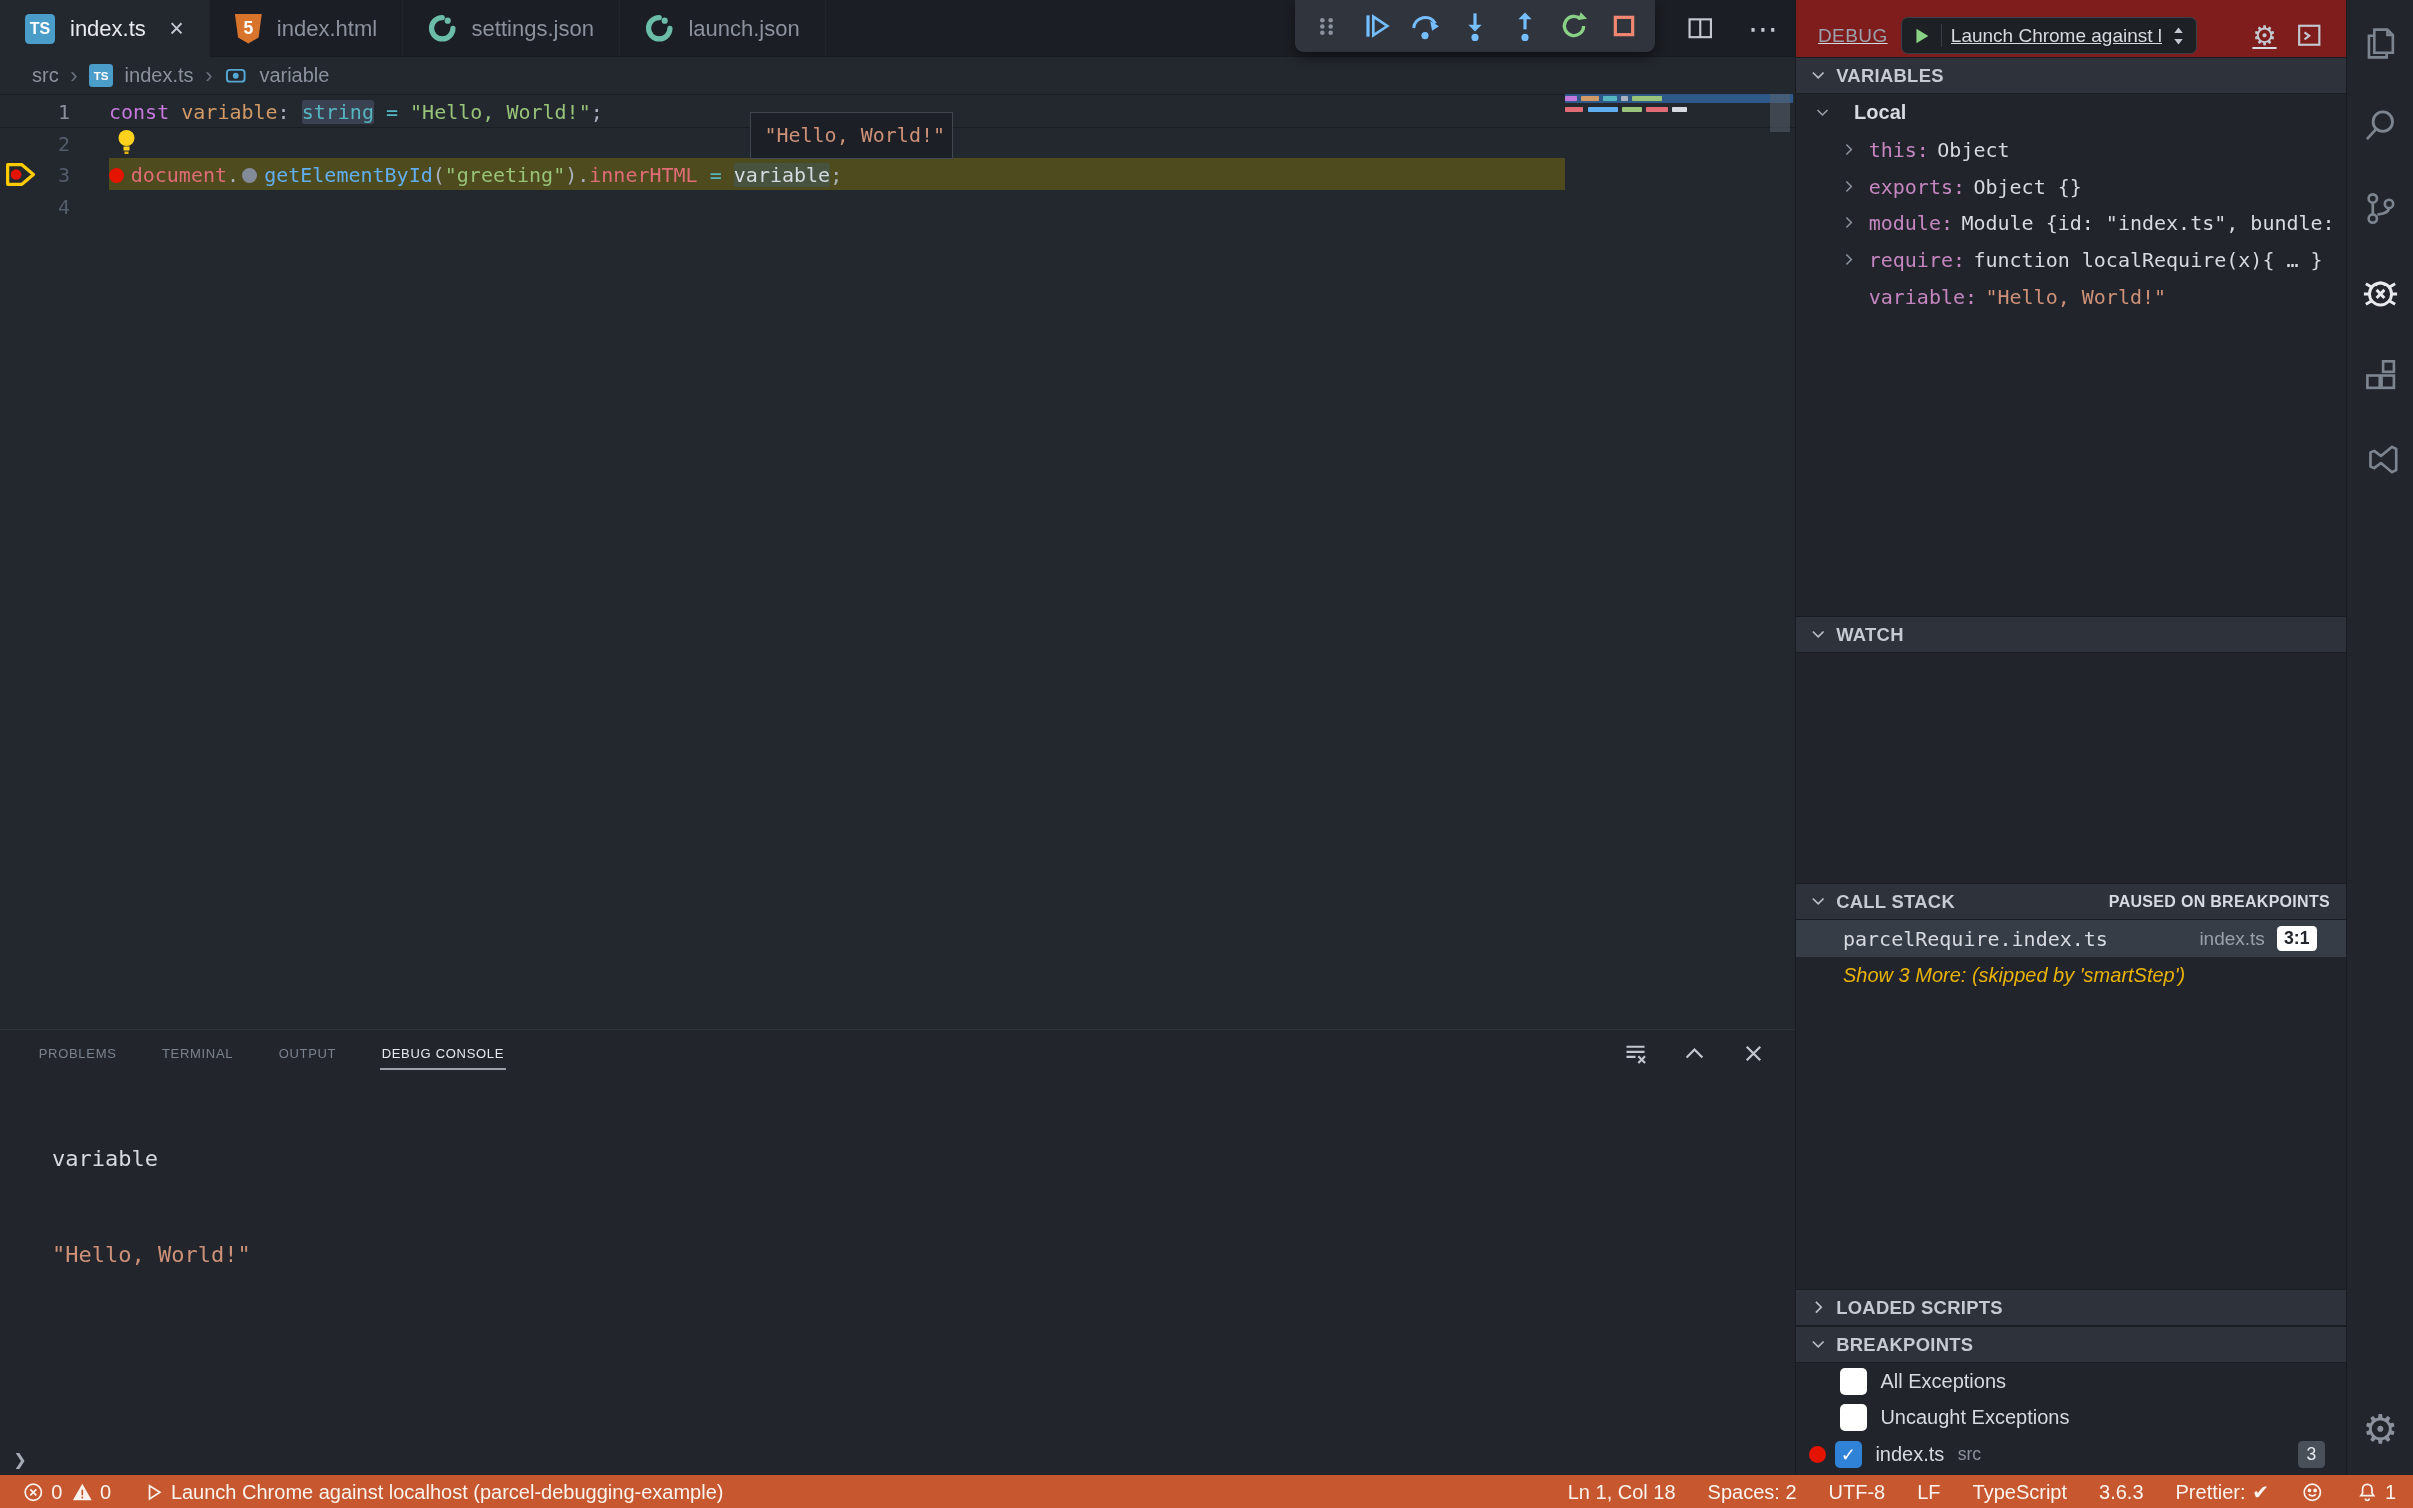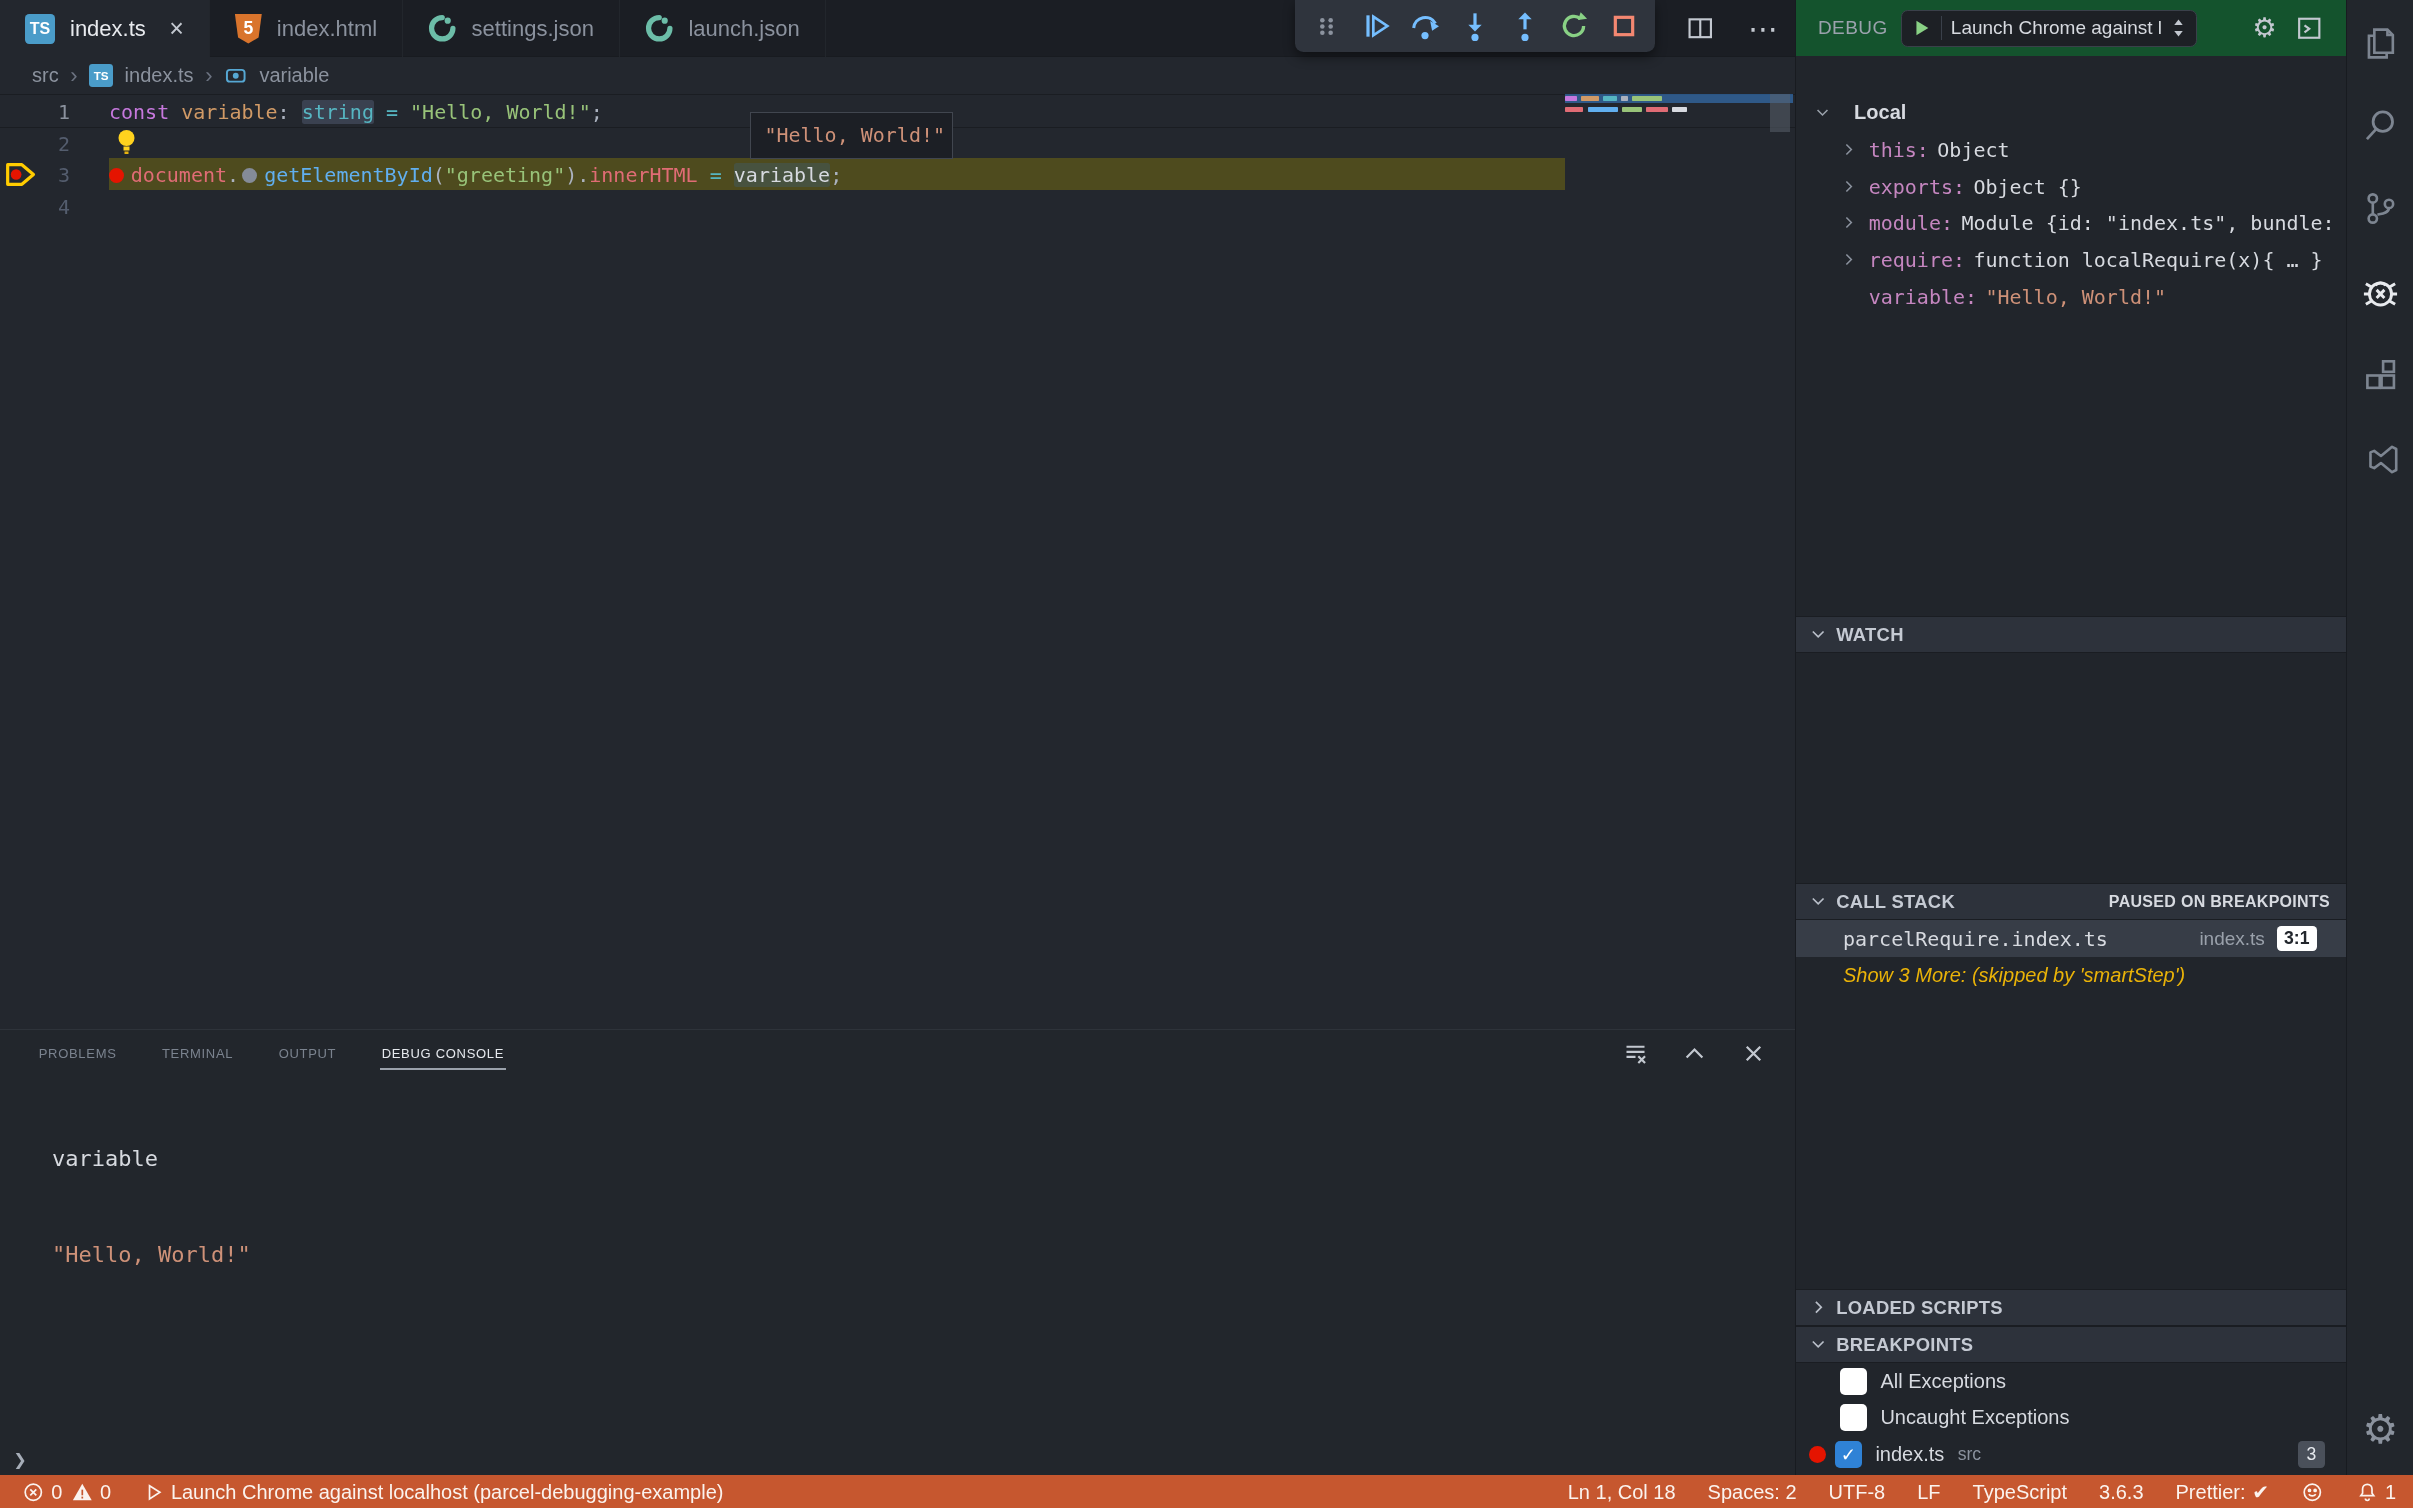--- a/index.html
+++ b/index.html
@@ -68,21 +68,21 @@
   
   .statusbar{position:absolute;left:0;top:1475px;width:2413px;height:34px;background:#C6572F;display:flex;align-items:center;
              color:#FBF3EE;font-size:20px;}
   .sb-left{display:flex;align-items:center;gap:8.4px;padding-left:22px;}
   .sb-right{margin-left:auto;display:flex;align-items:center;gap:32px;padding-right:17px;}
   .sb-item{display:flex;align-items:center;gap:6.7px;}
   .gap-l{margin-left:22px;}
 
   
   .sidebar{position:absolute;left:1795px;top:0;width:551px;height:1475px;background:#21252B;border-left:0.8px solid #181B20;}
-  .sb-head{position:absolute;left:0;top:0;width:551px;height:56px;display:flex;align-items:center;padding:0 23.5px 0 22px;background:#14532d;}
+  .sb-head{position:absolute;left:0;top:0;width:551px;height:71px;display:flex;align-items:center;padding:0 23.5px 0 22px;background:#7f1d1d;text-decoration:underline;}
   .sb-title{font-size:19px;color:#9BA2AD;letter-spacing:0.4px;}
   .cfgbox{margin-left:13.4px;display:flex;align-items:center;gap:8.4px;border:1.7px solid #3A404A;border-radius:6.7px;height:37px;
           padding:0 8.4px;background:#1D2025;}
   .cfgbox .sep{width:1.7px;height:23.5px;background:#3A404A;}
   .cfglabel{font-size:19px;color:#D7DAE0;white-space:nowrap;overflow:hidden;max-width:211px;}
   .hgear{margin-left:auto;font-size:27px;color:#C3C8D0;}
   .sec-head{position:absolute;left:0;width:551px;height:37px;background:#2D323B;border-top:0.8px solid #1A1D22;border-bottom:0.8px solid #1A1D22;
             display:flex;align-items:center;gap:8.4px;padding:0 17px 0 13.4px;}
   .sec-title{font-size:18.4px;font-weight:bold;color:#C5CAD3;letter-spacing:0.3px;}
   .sec-status{margin-left:auto;font-size:16px;font-weight:bold;color:#D7DAE0;letter-spacing:0.3px;}
@@ -319,20 +319,26 @@
       </div>
       <span class="hgear">⚙</span>
       <span style="margin-left:18.4px">
         <svg width="28.5" height="28.5" viewBox="0 0 24 24" fill="none" stroke="#C3C8D0" stroke-width="1.8">
             <rect x="3.5" y="4" width="17" height="16"></rect>
             <path d="M8 9.5l4 3-4 3"></path>
           </svg>
       </span>
     </div>
 
+    <div class="sec-head" style="top:57px">
+      <svg class="chev" width="18.4" height="18.4" viewBox="0 0 24 24">
+          <path d="M5 8.5l7 7 7-7" fill="none" stroke="#B9BFC9" stroke-width="2.2"></path>
+        </svg>
+      <span class="sec-title">VARIABLES</span>
+    </div>
     <div class="vrow ind1" style="top:94px">
       <svg class="chev" width="17" height="17" viewBox="0 0 24 24">
           <path d="M5 8.5l7 7 7-7" fill="none" stroke="#9AA1AB" stroke-width="2.2"></path>
         </svg>
       <span class="scopelbl" style="margin-left:6.7px">Local</span>
     </div>
     <div class="vrow ind2 mono" style="top:131px">
       <svg class="chev" width="17" height="17" viewBox="0 0 24 24">
           <path d="M9 5l7 7-7 7" fill="none" stroke="#8B929E" stroke-width="2.2"></path>
         </svg>

